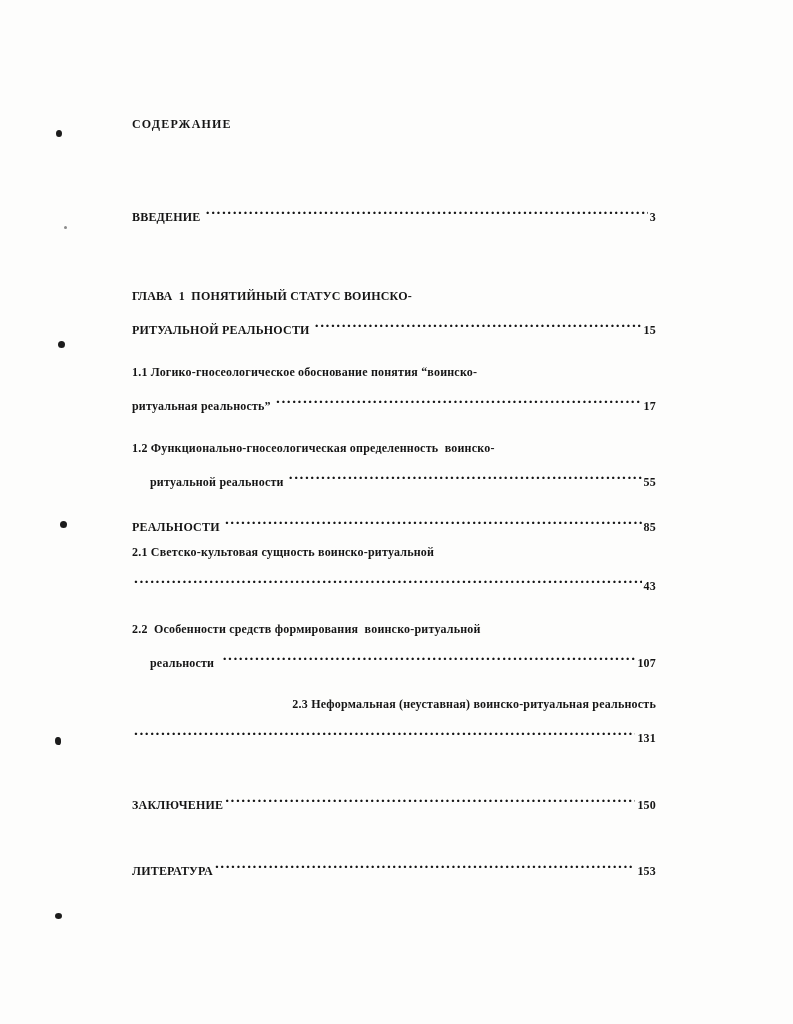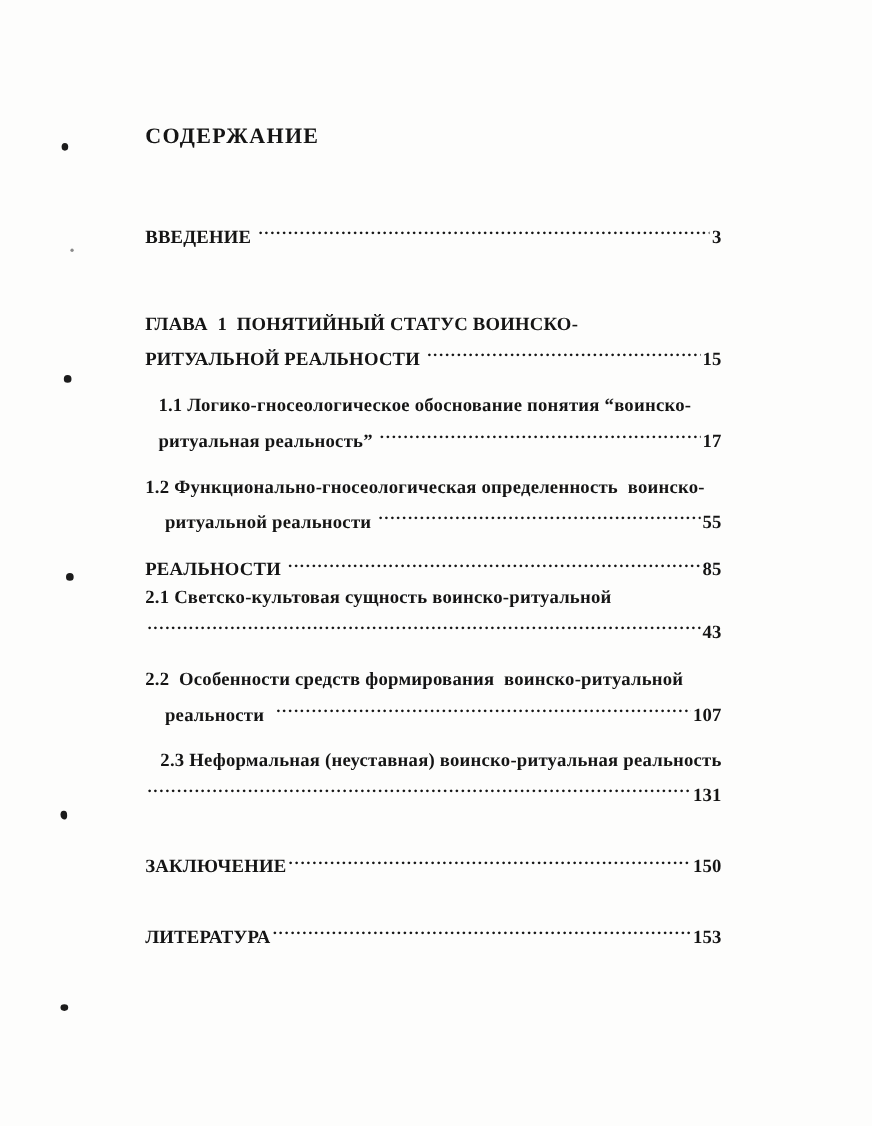--- a/index.html
+++ b/index.html
@@ -17,25 +17,25 @@
     font-weight: bold;
     color: #151515;
   }
   .content {
     position: absolute;
     left: 132px;
     top: 112px;
     width: 524px;
   }
   .heading {
-    font-size: 20px;
+    font-size: 12px;
     letter-spacing: 1.2px;
     line-height: 24px;
   }
-  .entry { font-size: 17px; line-height: 25px; letter-spacing: 0.2px; }
+  .entry { font-size: 12px; line-height: 25px; letter-spacing: 0.2px; }
   .row {
     display: flex;
     align-items: baseline;
   }
   .t { white-space: pre-wrap; }
   .leader {
     flex: 1 1 auto;
     overflow: hidden;
     position: relative;
     height: 25px;
@@ -50,21 +50,21 @@
     letter-spacing: 1.5px;
     white-space: nowrap;
     font-size: 15.5px;
   }
   .pg { white-space: nowrap; }
   .indent { padding-left: 18px; }
 
   
   .e-intro        { margin-top: 60px; }
   .e-ch1          { margin-top: 54px; }
-  .e-s11          { margin-top: 17px; margin-left: 12px; }
+  .e-s11          { margin-top: 17px; }
   .e-s12          { margin-top: 17px; }
   .e-ch2          { margin-top: 11px; }
   .e-s21          { margin-top: 0px; }
   .e-s22          { margin-top: 18px; }
   .e-s23          { margin-top: 16px; text-align: right; }
   .e-concl        { margin-top: 33px; }
   .e-lit          { margin-top: 32px; }
 
   
   .speck {

